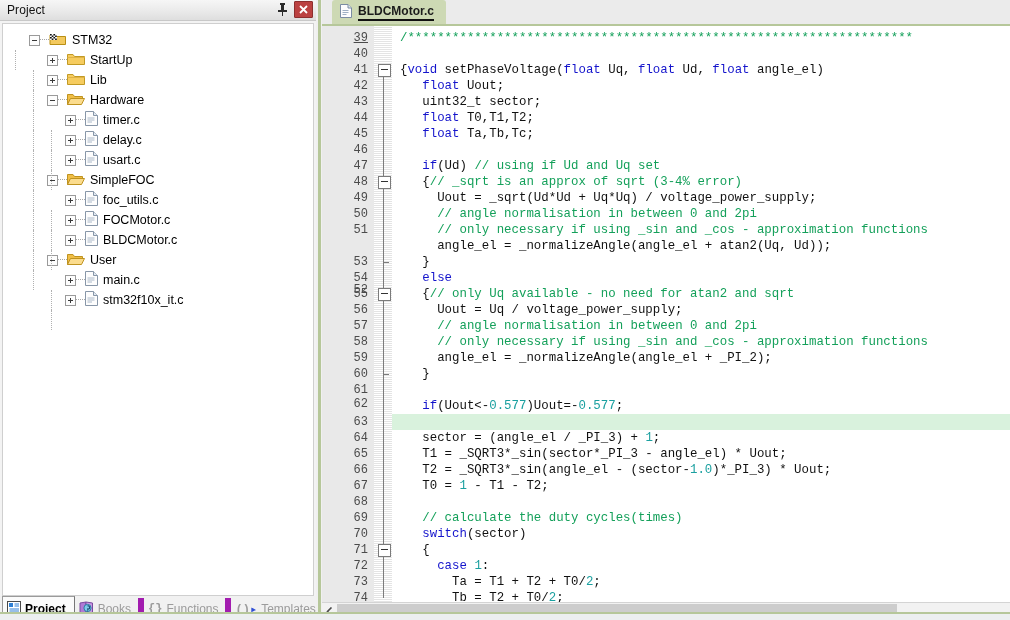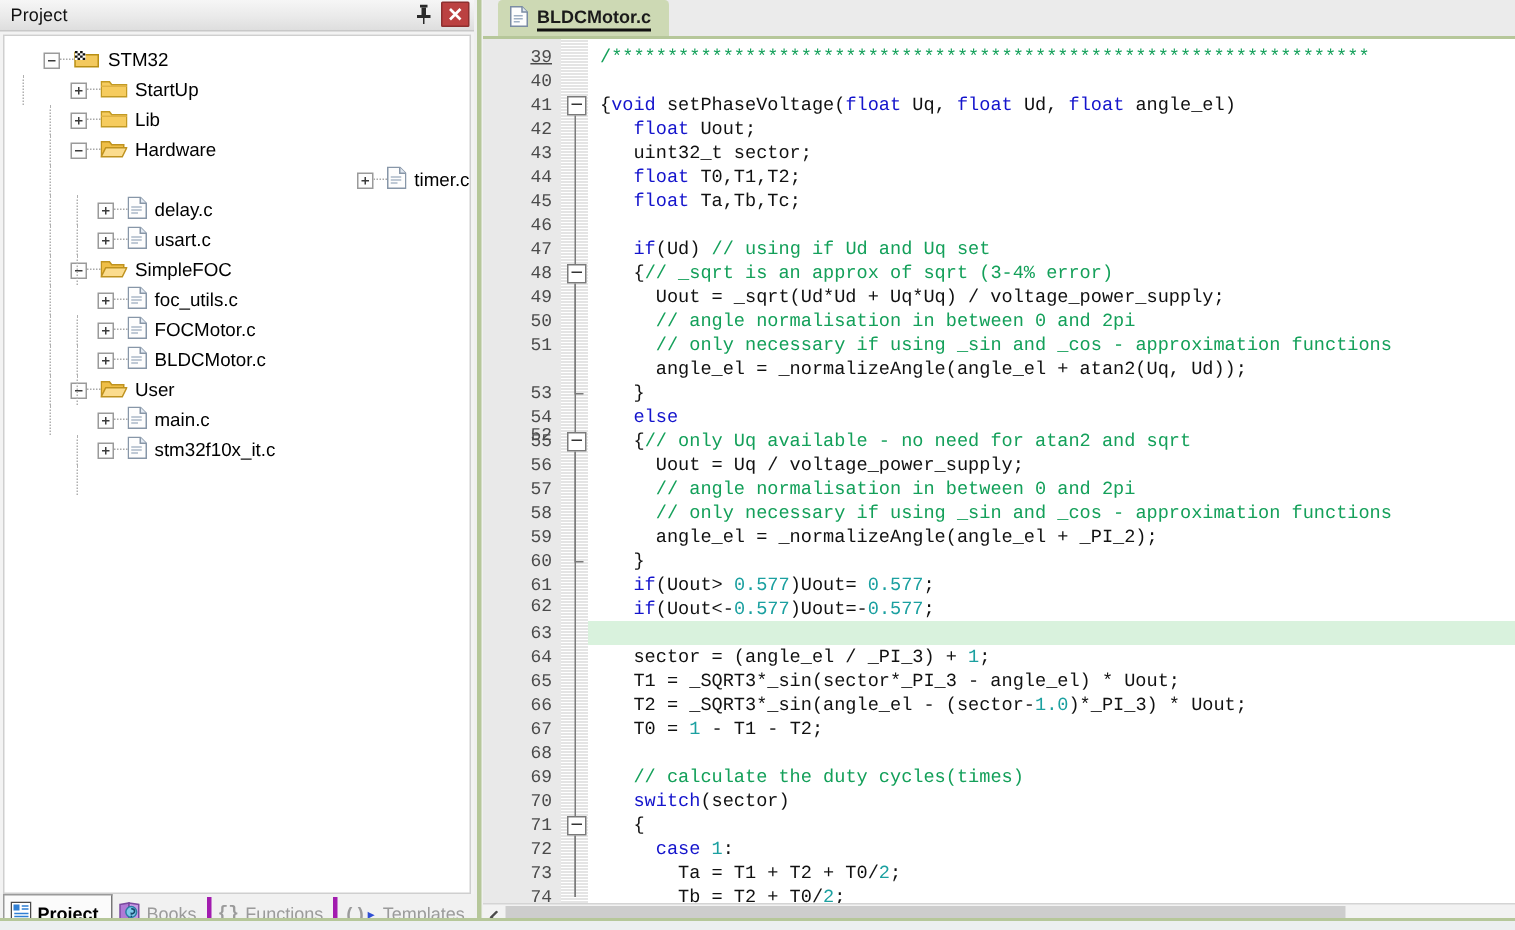--- a/index.html
+++ b/index.html
@@ -61,21 +61,21 @@
   .ic{flex:0 0 auto;display:inline-block;position:relative;}
 
   
   .bottom-tabs{
     height:24px;min-height:24px;display:flex;align-items:flex-end;
     background:#f1f1f1;padding-left:2px;
   }
   .btab{
     display:flex;align-items:center;height:22px;padding:0 7px 0 4px;
     font-size:12px;color:#9b9b9b;cursor:pointer;gap:4px;
-    border-right:3px solid #a21caf;
+    border-right:6px solid #a21caf;
   }
   .btab.active{
     color:#000;font-weight:bold;background:#fbfbfb;
     border:1px solid #9a9a9a;border-bottom:none;border-top-color:#9a9a9a;
     height:23px;padding:0 8px 0 4px;border-right:1px solid #777;
   }
   .btab .gl{font-size:11px;}
 
   
   .splitter{
@@ -225,21 +225,21 @@
           </div>
           <div class="node" style="padding-left: 44px;">
             <span class="exp"></span>
             <span class="dots"></span>
             <span class="ic"><svg width="18" height="14" viewBox="0 0 18 14">
                 <path d="M0.5 2.5 H6 L7.5 4.5 H15.5 V7 H3.5 L0.5 12.5 Z" fill="#f0be46" stroke="#bf9320"></path>
                 <path d="M3.5 6.5 H17.5 L14.5 12.5 H0.5 Z" fill="#fbdc8e" stroke="#bf9320"></path>
               </svg></span>
             <span class="lbl">Hardware</span>
           </div>
-          <div class="node" style="padding-left: 62px; justify-content: flex-end;">
+          <div class="node" style="padding-left: 62px;">
             <span class="exp plus"></span>
             <span class="dots"></span>
             <span class="ic"><svg width="13" height="15" viewBox="0 0 13 15">
                 <path d="M0.5 0.5 H8.5 L12.5 4.5 V14.5 H0.5 Z" fill="#fdfdfd" stroke="#8796a8"></path>
                 <path d="M8.5 0.5 V4.5 H12.5" fill="#e3eaf2" stroke="#8796a8"></path>
                 <path d="M2.5 7 H9.5 M2.5 9 H9.5 M2.5 11 H7" stroke="#aab8c8" stroke-width="1"></path>
               </svg></span>
             <span class="lbl">timer.c</span>
           </div>
           <div class="node" style="padding-left: 62px;">
@@ -445,21 +445,20 @@
           <div class="cl" style="top: 276px; left: 70px;"><span class="pl">     Uout = Uq / voltage_power_supply;</span></div>
           <div class="ln" style="top: 292px;">57</div>
           <div class="cl" style="top: 292px; left: 70px;"><span class="pl">     </span><span class="cm">// angle normalisation in between 0 and 2pi</span></div>
           <div class="ln" style="top: 308px;">58</div>
           <div class="cl" style="top: 308px; left: 70px;"><span class="pl">     </span><span class="cm">// only necessary if using _sin and _cos - approximation functions</span></div>
           <div class="ln" style="top: 324px;">59</div>
           <div class="cl" style="top: 324px; left: 70px;"><span class="pl">     angle_el = _normalizeAngle(angle_el + _PI_2);</span></div>
           <div class="ln" style="top: 340px;">60</div>
           <div class="cl" style="top: 340px; left: 70px;"><span class="pl">   }</span></div>
           <div class="ln" style="top: 356px;">61</div>
-          <div class="cl" style="top: 356px; left: 70px;"><span class="pl">   </span><span class="kw">if</span><span class="pl">(Uout&gt; </span><span class="num">0.577</span><span class="pl">)Uout= </span><span class="num">0.577</span><span class="pl">;</span></div>
           <div class="ln" style="top: 370px;">62</div>
           <div class="cl" style="top: 372px; left: 70px;"><span class="pl">   </span><span class="kw">if</span><span class="pl">(Uout&lt;-</span><span class="num">0.577</span><span class="pl">)Uout=-</span><span class="num">0.577</span><span class="pl">;</span></div>
           <div class="ln" style="top: 388px;">63</div>
           <div class="cl cur" style="top: 388px; left: 70px;"><span class="pl"></span></div>
           <div class="ln" style="top: 404px;">64</div>
           <div class="cl" style="top: 404px; left: 70px;"><span class="pl">   sector = (angle_el / _PI_3) + </span><span class="num">1</span><span class="pl">;</span></div>
           <div class="ln" style="top: 420px;">65</div>
           <div class="cl" style="top: 420px; left: 70px;"><span class="pl">   T1 = _SQRT3*_sin(sector*_PI_3 - angle_el) * Uout;</span></div>
           <div class="ln" style="top: 436px;">66</div>
           <div class="cl" style="top: 436px; left: 70px;"><span class="pl">   T2 = _SQRT3*_sin(angle_el - (sector-</span><span class="num">1.0</span><span class="pl">)*_PI_3) * Uout;</span></div>

